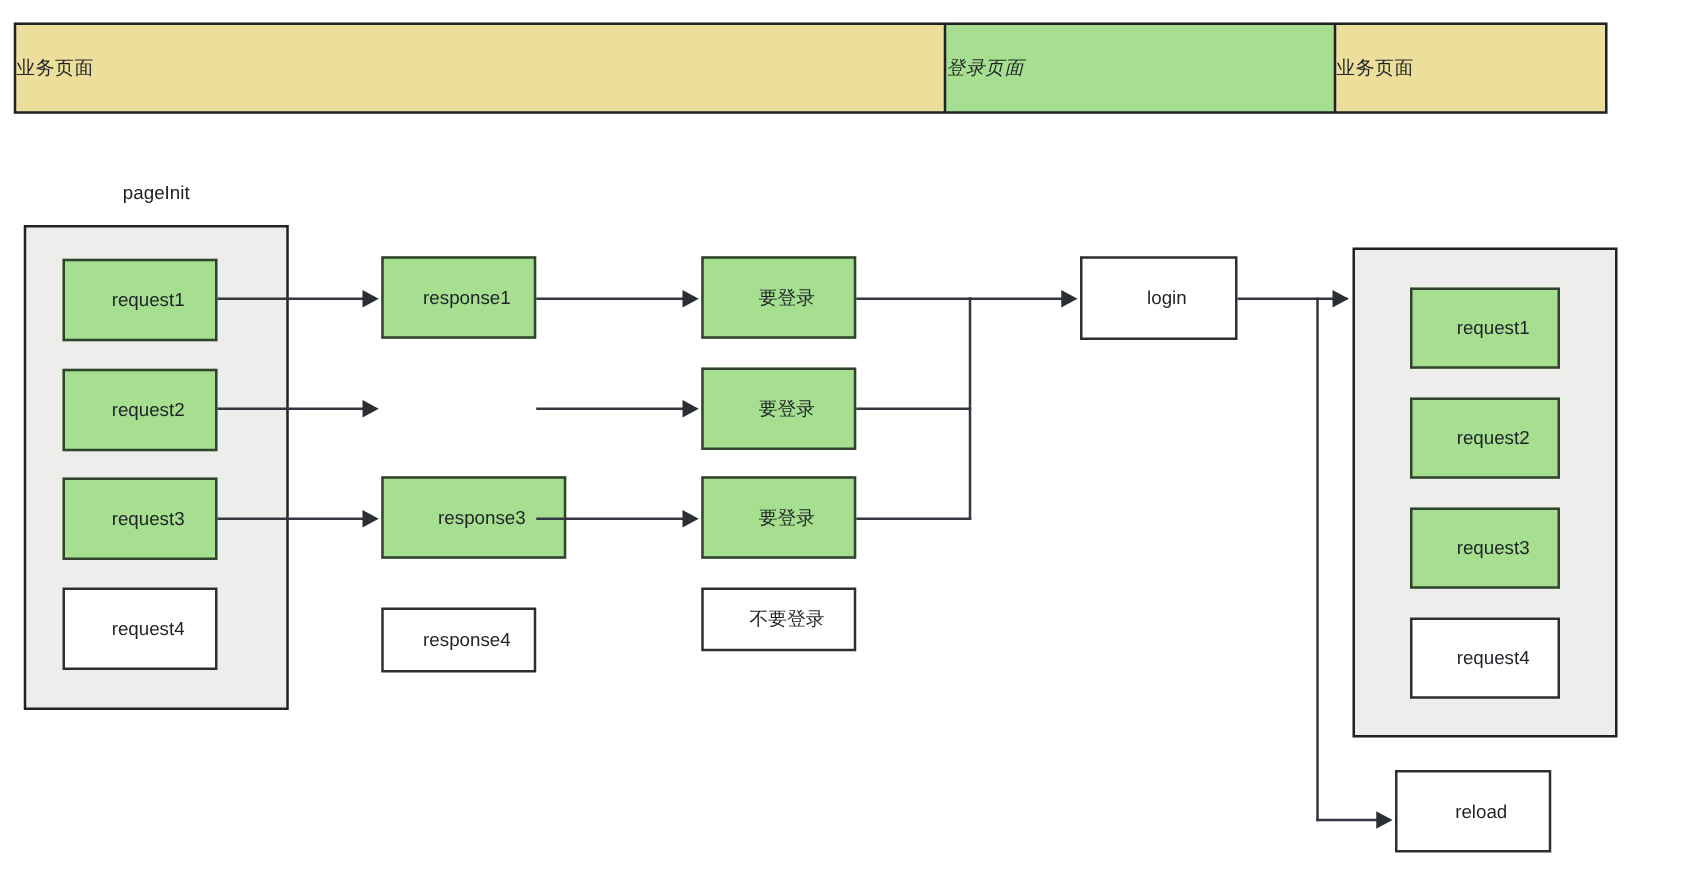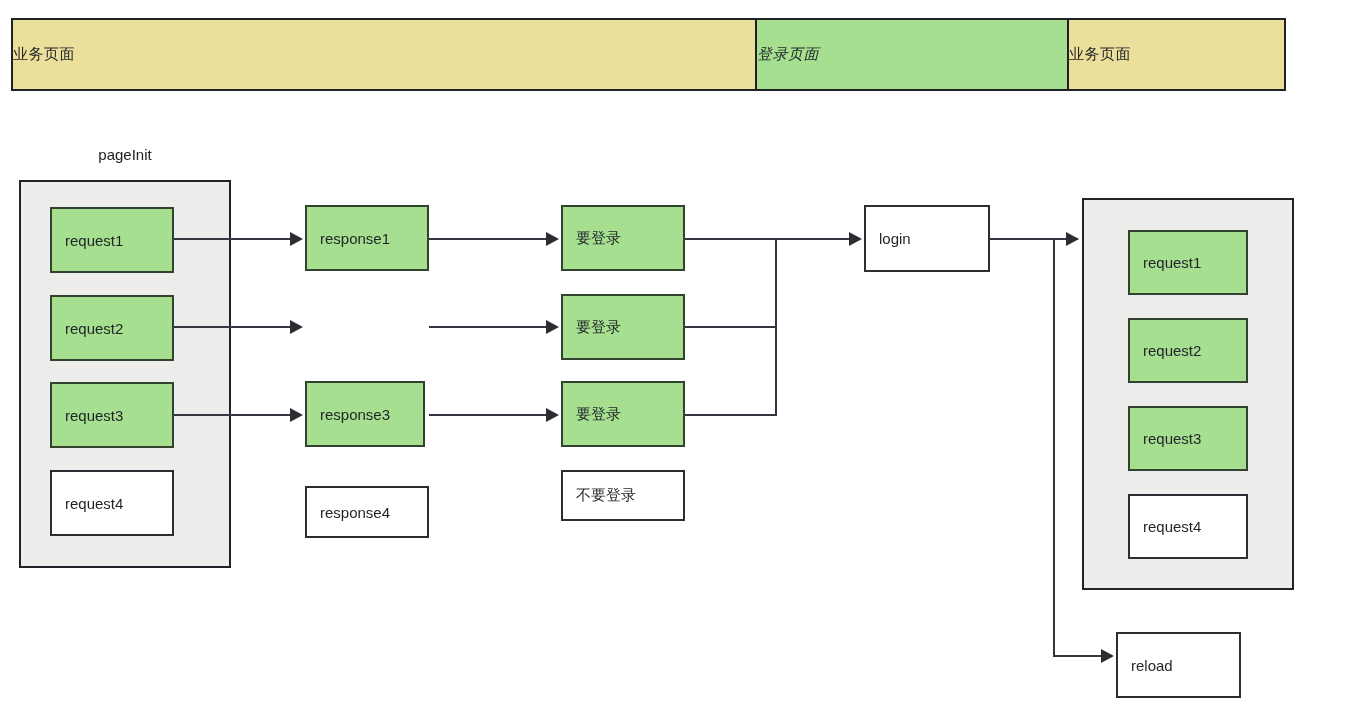--- a/index.html
+++ b/index.html
@@ -58,20 +58,21 @@
     white-space: pre-line;
   }
 
   
   .node {
     position: absolute;
     box-sizing: border-box;
     border: 2px solid #15803d;
     display: flex;
     align-items: center;
+    justify-content: center;
     font-size: 15px;
     color: #1f2328;
     background: #ffffff;
     padding-left: 13px;
   }
   .node.green {
     background: #a5df8f;
     border-color: #31432f;
   }
   .node.plain {
@@ -136,21 +137,21 @@
   <div class="node green" style="left:50px; top:382px; width:124px; height:66px;">
     <span>request3</span>
   </div>
   <div class="node plain" style="left:50px; top:470px; width:124px; height:66px;">
     <span>request4</span>
   </div>
 
   <div class="node green" style="left:305px; top:205px; width:124px; height:66px;">
     <span>response1</span>
   </div>
-  <div class="node green" style="left:305px; top:381px; width:120px; height:66px;">
+  <div class="node green" style="left:305px; top:381px; width:148px; height:66px;">
     <span>response3</span>
   </div>
   <div class="node plain" style="left:305px; top:486px; width:124px; height:52px;">
     <span>response4</span>
   </div>
 
   <div class="node green" style="left:561px; top:205px; width:124px; height:66px;">
     <span>要登录</span>
   </div>
   <div class="node green" style="left:561px; top:294px; width:124px; height:66px;">
@@ -175,21 +176,21 @@
   <div class="node green" style="left:1128px; top:318px; width:120px; height:65px;">
     <span>request2</span>
   </div>
   <div class="node green" style="left:1128px; top:406px; width:120px; height:65px;">
     <span>request3</span>
   </div>
   <div class="node plain" style="left:1128px; top:494px; width:120px; height:65px;">
     <span>request4</span>
   </div>
 
-  <div class="node plain" style="left:1116px; top:632px; width:125px; height:66px;">
+  <div class="node plain" style="left:1116px; top:616px; width:125px; height:66px;">
     <span>reload</span>
   </div>
 
   <div class="hline" style="left:174px; top:238px; width:123px;"></div>
   <div class="arrow right" style="left:290px; top:232px;"></div>
 
   <div class="hline" style="left:174px; top:326px; width:123px;"></div>
   <div class="arrow right" style="left:290px; top:320px;"></div>
 
   <div class="hline" style="left:174px; top:414px; width:123px;"></div>

